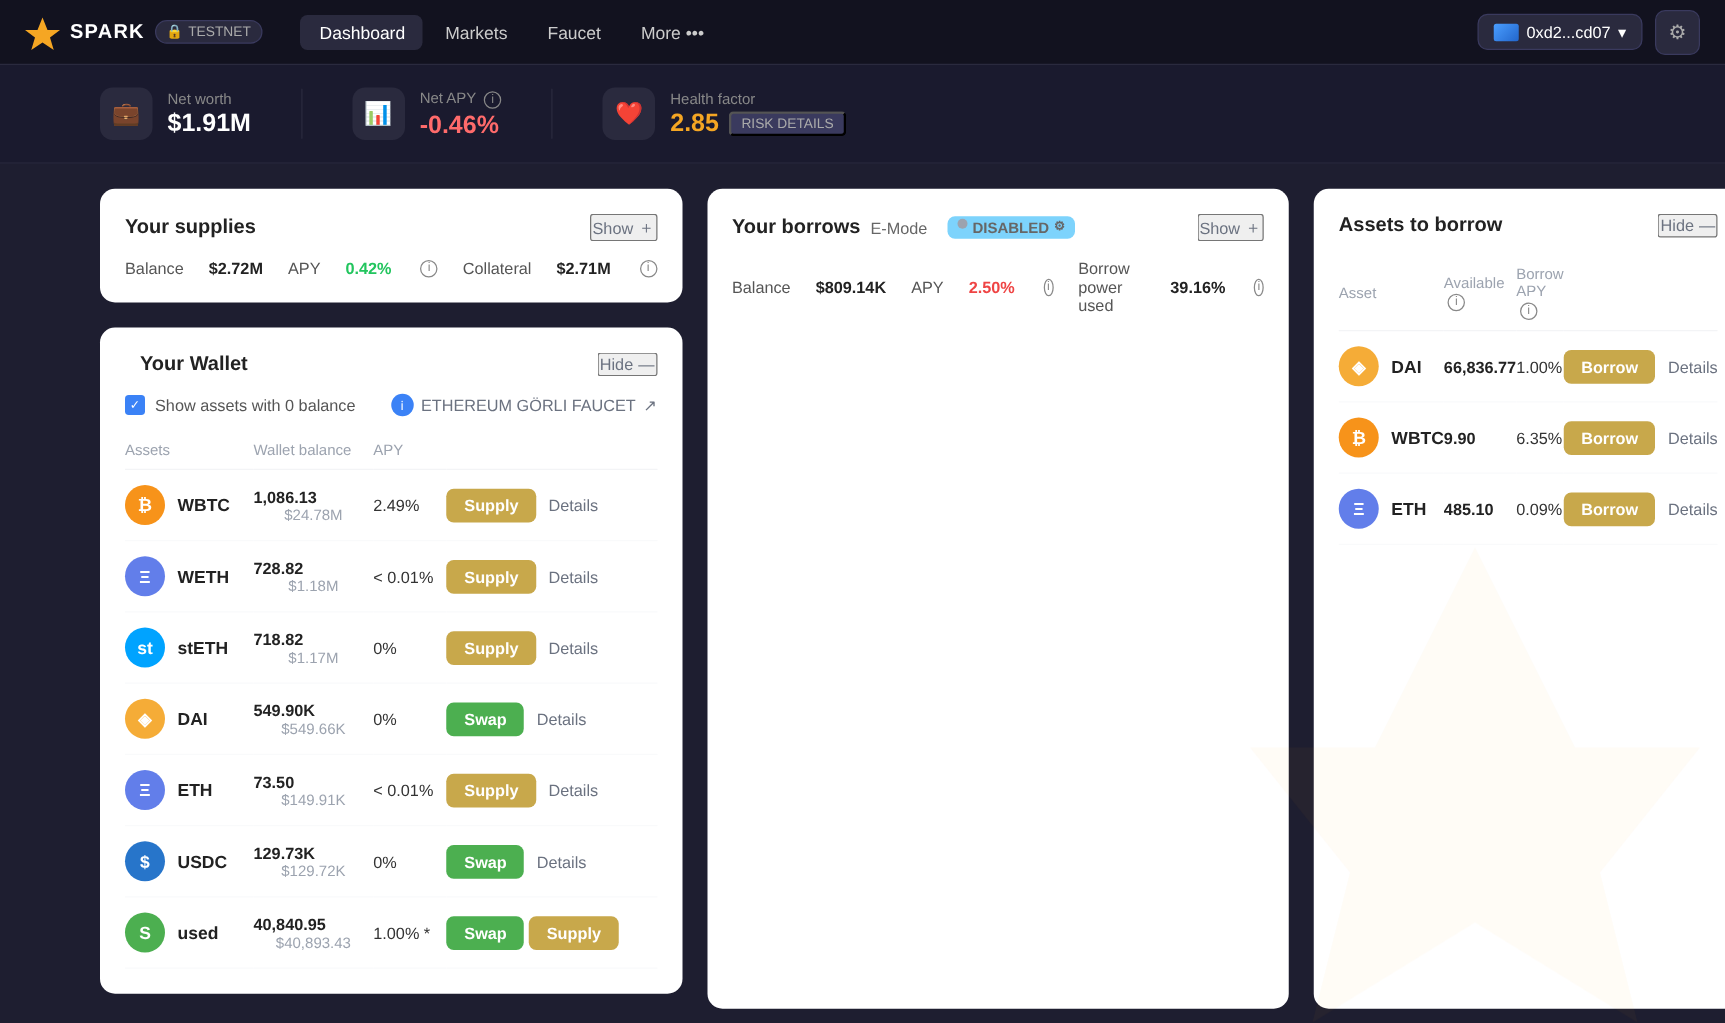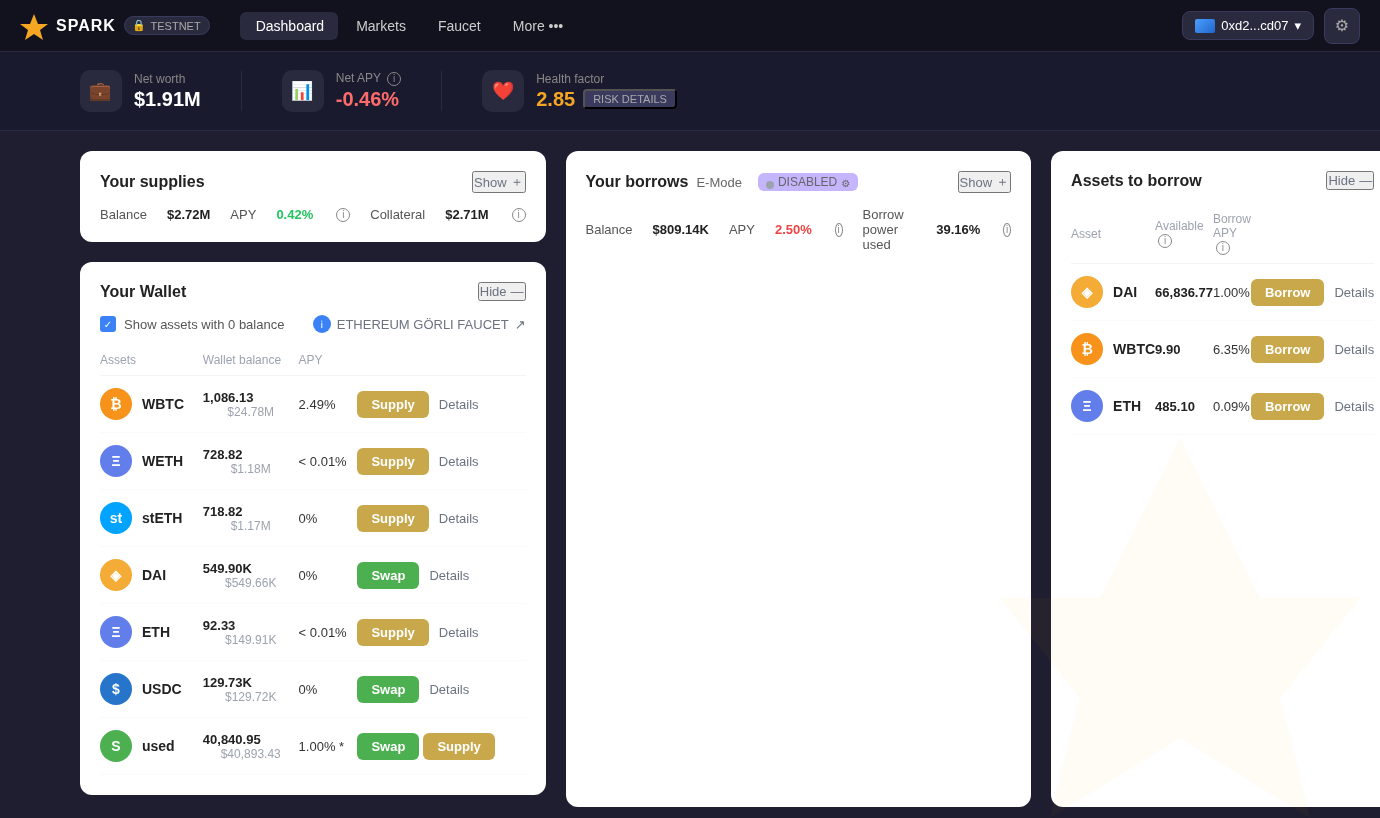--- a/index.html
+++ b/index.html
@@ -212,28 +212,29 @@
       align-items: center;
       font-size: 13px;
       color: #555;
     }
     .panel-stat-value {
       font-weight: 700;
       color: #222;
     }
     .emode-badge {
       display: inline-flex;
-      align-items: flex-end;
+      align-items: flex-start;
       gap: 4px;
-      background: #c4b5fd;
+      background: #7dd3fc;
       border-radius: 6px;
       padding: 2px 8px;
       font-size: 12px;
       color: #666;
       margin-left: 8px;
+      font-weight: bold;
     }
     .disabled-dot {
       width: 8px;
       height: 8px;
       border-radius: 50%;
       background: #9ca3af;
       display: inline-block;
     }
 
     
@@ -338,20 +339,21 @@
       align-items: center;
       gap: 4px;
     }
 
     
     .wallet-header-row {
       display: flex;
       align-items: center;
       justify-content: space-between;
       margin-bottom: 14px;
+      margin-left: 12px;
     }
     .wallet-options {
       display: flex;
       align-items: center;
       justify-content: space-between;
       margin-bottom: 12px;
     }
     .checkbox-row {
       display: flex;
       align-items: center;
@@ -636,21 +638,21 @@
       </td>
     </tr>
             <tr>
       <td>
         <div class="asset-row-name">
           <div class="asset-logo logo-eth">Ξ</div>
           <span>ETH</span>
         </div>
       </td>
       <td>
-        <div class="balance-primary">92.33</div>
+        <div class="balance-primary">73.50</div>
         <div class="balance-secondary">$149.91K</div>
       </td>
       <td>
         <span class="apy-value">&lt; 0.01%</span>
       </td>
       <td>
         <div class="actions-cell">
           <button class="btn-supply">Supply</button>
           <button class="btn-details">Details</button>
         </div>

